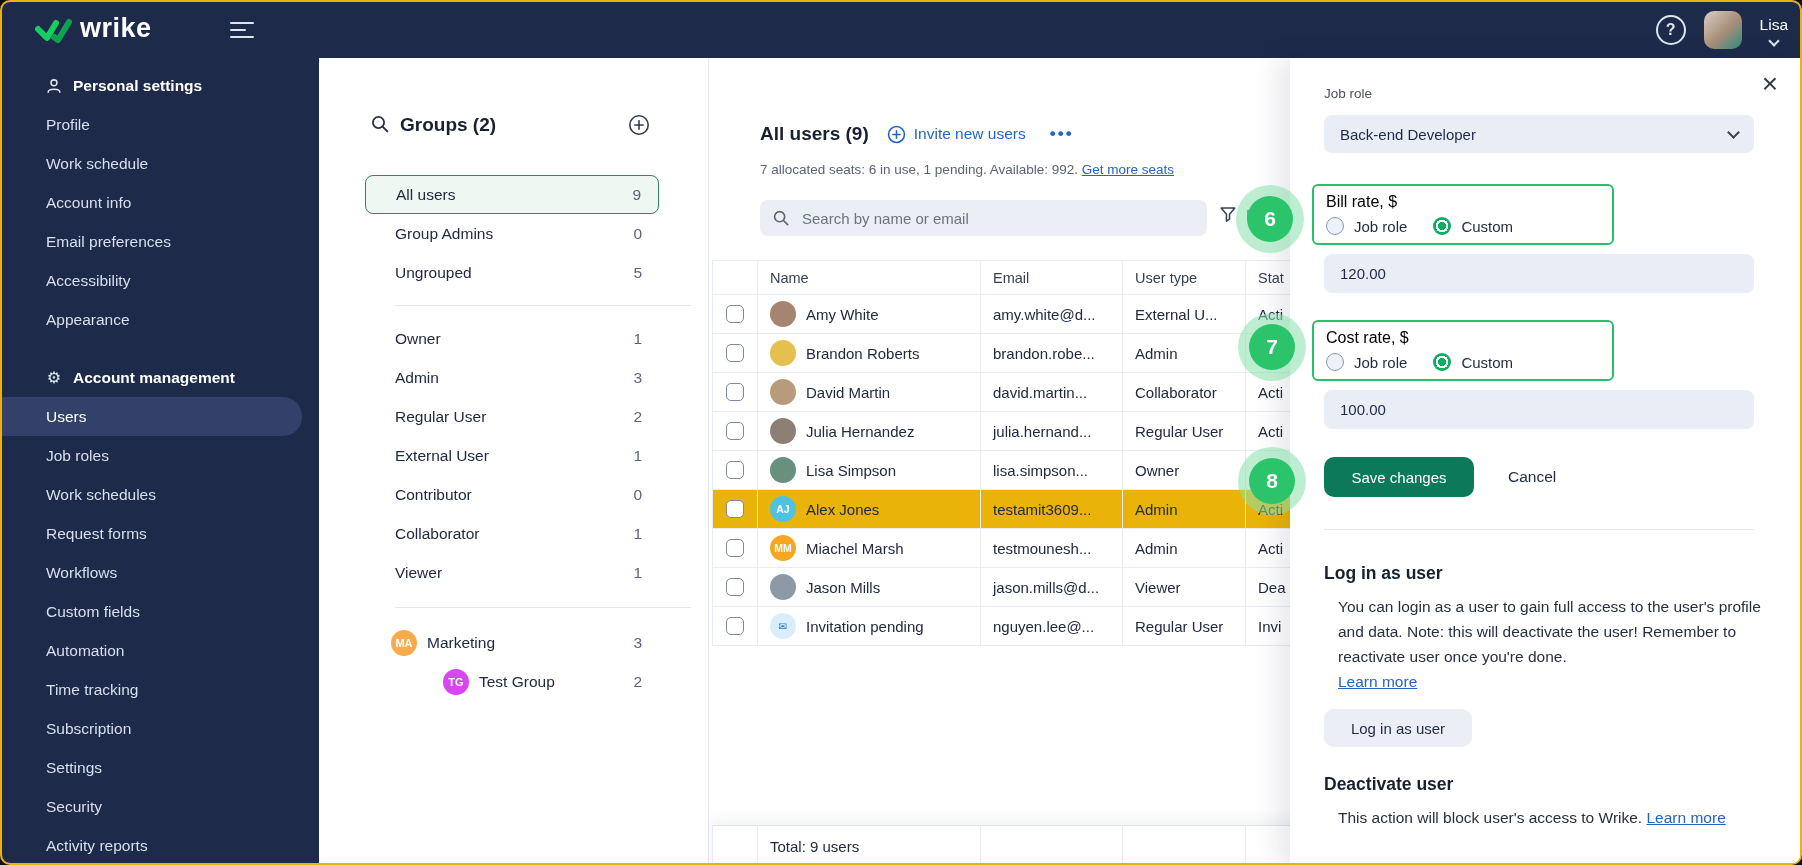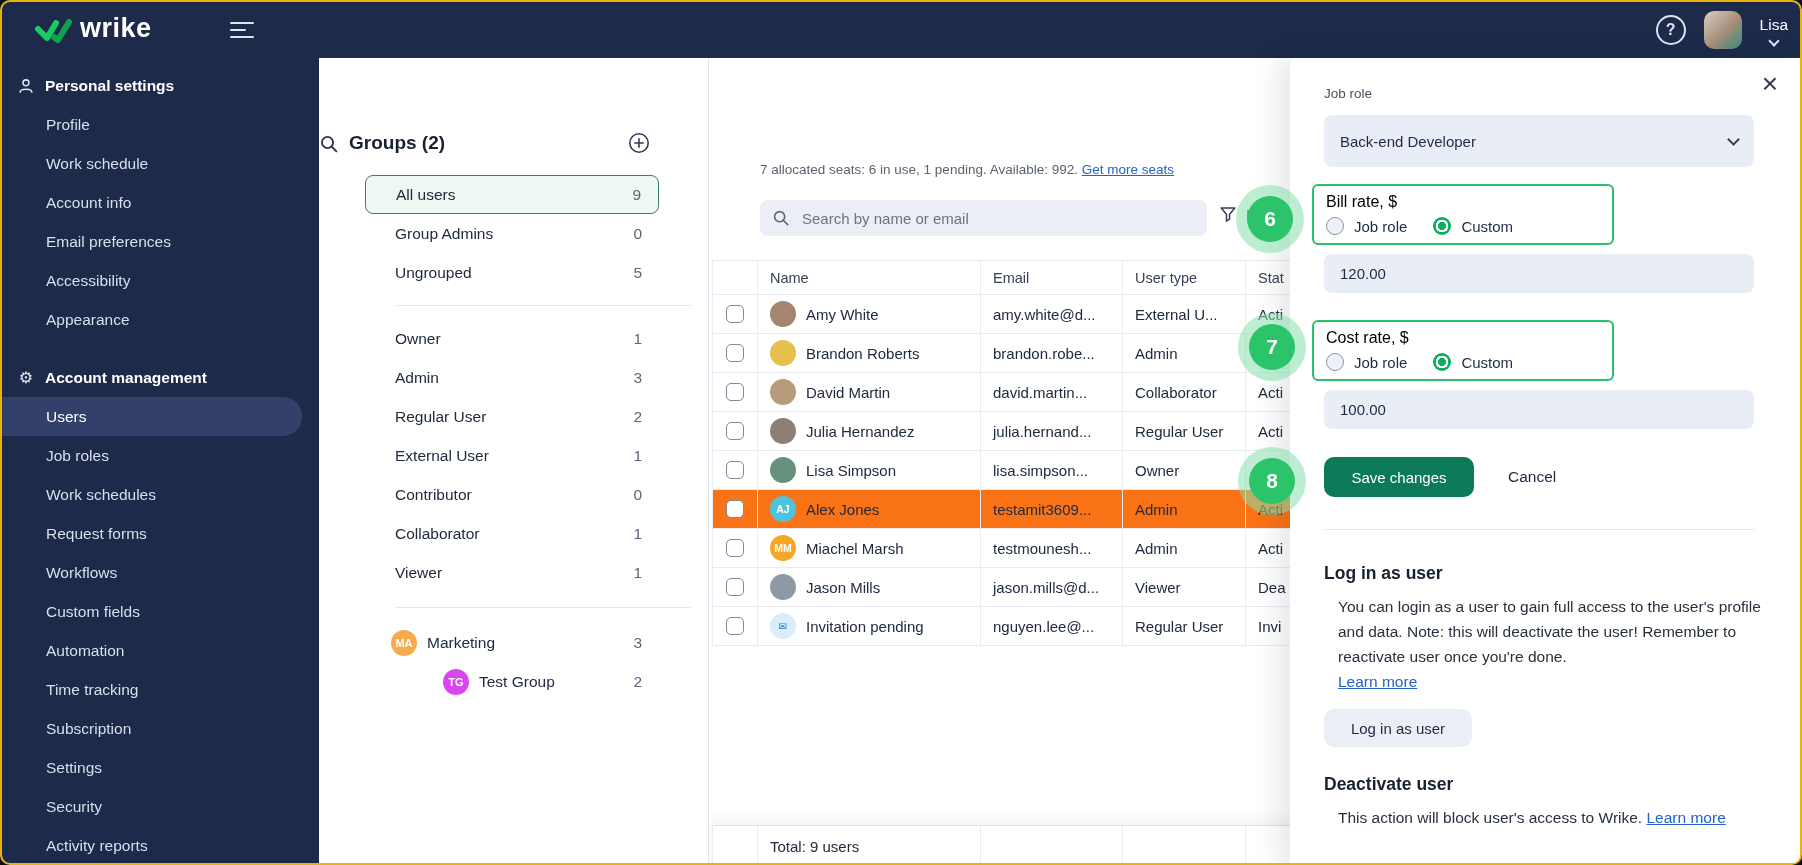--- a/index.html
+++ b/index.html
@@ -14,29 +14,29 @@
   .hamburger span{display:block;height:2.5px;background:#dfe4ee;border-radius:2px;margin:4.5px 0;}
   .hamburger span:nth-child(2){width:70%;}
   .top-right{position:absolute;right:16px;top:0;height:56px;display:flex;align-items:center;gap:18px;}
   .help{width:30px;height:30px;border:2px solid #dfe4ee;border-radius:50%;color:#dfe4ee;font-size:16px;font-weight:bold;display:flex;align-items:center;justify-content:center;}
   .avatar-top{width:38px;height:38px;border-radius:10px;background:linear-gradient(135deg,#d9cfc3 0%,#a78d79 55%,#2e8f7d 100%);}
   .user-name{color:#fff;font-size:15.5px;display:flex;align-items:center;gap:7px;flex-direction:column;}
   .chev{width:8px;height:8px;border-right:2px solid #dfe4ee;border-bottom:2px solid #dfe4ee;transform:rotate(45deg);margin-top:-4px;}
 
   
   .sidebar{position:absolute;left:0;top:56px;width:317px;height:809px;background:#1d2a4a;z-index:10;padding-top:8px;}
-  .sb-head{display:flex;align-items:center;gap:9px;height:39px;padding-left:14px;color:#fff;font-size:15.5px;font-weight:bold;}
+  .sb-head{display:flex;align-items:center;gap:9px;height:39px;padding-left:14px;color:#fff;font-size:15.5px;font-weight:bold;margin-left:28px;}
   .sb-head .ic{width:20px;display:flex;justify-content:center;color:#dfe4ee;font-size:16px;}
   .sb-item{height:39px;display:flex;align-items:center;padding-left:44px;color:#d9dfec;font-size:15.5px;cursor:pointer;}
   .sb-item.selected{background:#33406a;border-radius:0 19px 19px 0;width:300px;color:#fff;}
   .sb-gap{height:19px;}
 
   
   .groups{position:absolute;left:317px;top:56px;width:390px;height:809px;background:#fff;border-right:1px solid #e4e7ee;}
-  .grp-title{margin-top:56px;height:40px;display:flex;align-items:flex-end;position:relative;}
+  .grp-title{margin-top:56px;height:40px;display:flex;align-items:flex-start;padding-left:51px;position:relative;}
   .grp-title .ttl{font-size:19px;font-weight:bold;color:#18212f;margin-left:10px;}
   .grp-list{margin-top:21px;}
   .grp-row{margin-left:46px;width:294px;height:39px;display:flex;align-items:center;padding:0 17px 0 30px;border-radius:8px;font-size:15.5px;color:#212b3f;cursor:pointer;}
   .grp-row .lbl{flex:1;display:flex;align-items:center;gap:10px;}
   .grp-row .cnt{color:#5b657a;}
   .grp-row.selected{background:#eef7f2;border:1.5px solid #37835f;}
   .grp-div{height:1px;background:#e4e7ee;margin:13px 17px 13px 76px;}
   .grp-div.b{margin-top:15px;margin-bottom:15px;}
   .g-avatar{width:26px;height:26px;border-radius:50%;color:#fff;font-size:11px;font-weight:bold;display:flex;align-items:center;justify-content:center;margin-left:-4px;}
 
@@ -49,34 +49,34 @@
   .seats{position:absolute;left:51px;top:104px;font-size:13.5px;color:#5a6372;white-space:nowrap;}
   .seats a{color:#2563c9;text-decoration:underline;cursor:pointer;}
   .searchbox{position:absolute;left:51px;top:142px;width:447px;height:36px;background:#ebeef5;border-radius:8px;display:flex;align-items:center;padding-left:12px;gap:10px;}
   .searchbox input{border:none;background:transparent;outline:none;font-size:15px;color:#212b3f;width:380px;font-family:inherit;}
   .searchbox input::placeholder{color:#6b7482;}
   .filterbtn{position:absolute;left:509px;top:146px;display:flex;align-items:center;gap:8px;color:#39414f;font-size:15px;cursor:pointer;}
 
   .table{position:absolute;left:3px;top:202px;width:653px;border-left:1px solid #e8ebf1;}
   .t-row{display:grid;grid-template-columns:45px 223px 142px 123px 120px;height:39px;border-bottom:1px solid #e8ebf1;background:#fff;}
   .t-row.head{height:35px;border-top:1px solid #e8ebf1;}
-  .t-row.selected{background:#f97316;}
+  .t-row.selected{background:#eab308;}
   .t-cell{display:flex;align-items:center;height:100%;border-right:1px solid #e8ebf1;padding:0 12px;font-size:15px;color:#212b3f;white-space:nowrap;overflow:hidden;}
   .t-cell.cb{justify-content:center;padding:0;}
   .t-row.head .t-cell{font-size:14.5px;color:#384153;}
   .checkbox{width:18px;height:18px;border:1.6px solid #7e899b;border-radius:5px;background:#fff;cursor:pointer;}
   .avatar{min-width:26px;width:26px;height:26px;border-radius:50%;display:flex;align-items:center;justify-content:center;margin-right:10px;color:#fff;font-size:10.5px;font-weight:bold;}
   .t-footer{position:absolute;left:3px;top:767px;width:653px;height:98px;display:grid;grid-template-columns:45px 223px 142px 123px 120px;border-top:1px solid #dfe3ea;border-left:1px solid #e8ebf1;background:#fff;box-shadow:0 -7px 12px rgba(25,35,60,.05);}
   .t-footer .t-cell{align-items:flex-start;padding-top:12px;font-size:15px;color:#212b3f;}
 
   
   .panel{position:absolute;left:1288px;top:56px;width:514px;height:809px;background:#fff;z-index:30;box-shadow:-12px 0 24px rgba(20,30,60,.10);}
   .p-close{position:absolute;top:12px;right:26px;font-size:28px;color:#333b4a;cursor:pointer;line-height:1;}
   .p-label{position:absolute;left:34px;top:28px;font-size:13.5px;color:#4a5160;}
-  .p-select{position:absolute;left:34px;top:57px;width:430px;height:52px;background:#e9edf6;border-radius:8px;display:flex;align-items:center;justify-content:space-between;padding:0 16px;font-size:15px;color:#1f2a44;cursor:pointer;}
+  .p-select{position:absolute;left:34px;top:57px;width:430px;height:38px;background:#e9edf6;border-radius:8px;display:flex;align-items:center;justify-content:space-between;padding:0 16px;font-size:15px;color:#1f2a44;cursor:pointer;}
   .p-select .chev2{width:9px;height:9px;border-right:2px solid #39414f;border-bottom:2px solid #39414f;transform:rotate(45deg);margin-top:-4px;}
   .rate-box{position:absolute;left:22px;width:302px;height:61px;border:2px solid #28c06a;border-radius:6px;padding:7px 12px;}
   .rate-box.bill{top:126px;}
   .rate-box.cost{top:262px;}
   .rate-box .rb-title{font-size:16px;color:#000000;}
   .rb-opts{display:flex;align-items:center;gap:26px;margin-top:6px;font-size:15px;color:#1f2a44;}
   .rb-opt{display:flex;align-items:center;gap:10px;}
   .radio{width:18px;height:18px;border-radius:50%;background:#eef1f8;border:1.5px solid #8a94a6;}
   .radio.on{border:none;background:radial-gradient(circle,#0caf5f 0 4.2px,#ffffff 4.2px 6.4px,#0caf5f 6.4px 9.5px);}
   .p-input{position:absolute;left:34px;width:430px;height:39px;background:#e9edf6;border-radius:8px;display:flex;align-items:center;padding:0 16px;font-size:15px;color:#1f2a44;}
@@ -329,20 +329,31 @@
               <span class="g-avatar" style="background: #d946ef; margin-left: 48px;">TG</span>
               <span>Test Group</span>
             </span>
             <span class="cnt">2</span>
           </div>
         </div>
     </div>
   </div>
 
   <div class="main">
+    <div class="m-titlerow">
+      <span class="m-title">All users (9)</span>
+      <span class="invite">
+        <svg class="icon" width="19" height="19" viewBox="0 0 22 22" fill="none" stroke="#2563c9" stroke-width="1.8" stroke-linecap="round">
+          <circle cx="11" cy="11" r="9.2"></circle>
+            <path d="M11 6.8v8.4M6.8 11h8.4"></path>
+        </svg>
+        <span>Invite new users</span>
+      </span>
+      <span class="dots">•••</span>
+    </div>
     <div class="seats">
       <span>7 allocated seats: 6 in use, 1 pending. Available: 992.</span>
       <a>Get more seats</a>
     </div>
     <div class="searchbox">
       <svg class="icon" width="18" height="18" viewBox="0 0 20 20" fill="none" stroke="#5b6472" stroke-width="1.8" stroke-linecap="round">
         <circle cx="8.5" cy="8.5" r="5.6"></circle>
           <path d="M13 13l4.4 4.4"></path>
       </svg>
       <input value="" placeholder="Search by name or email" style="">

